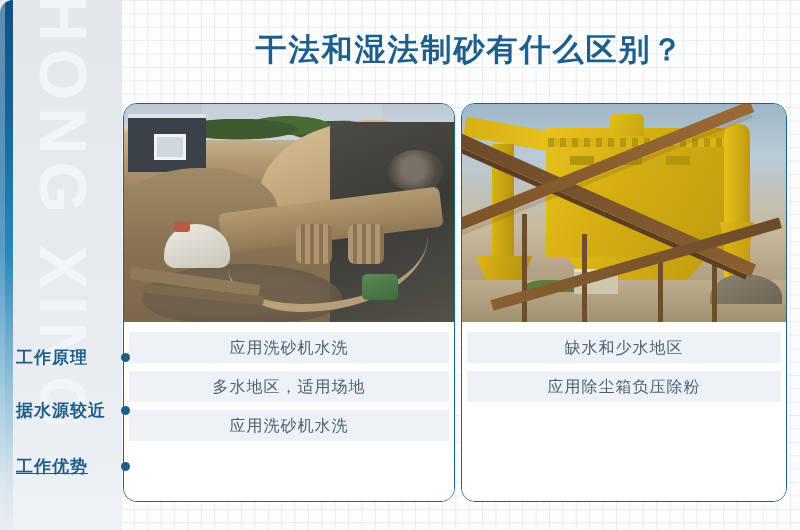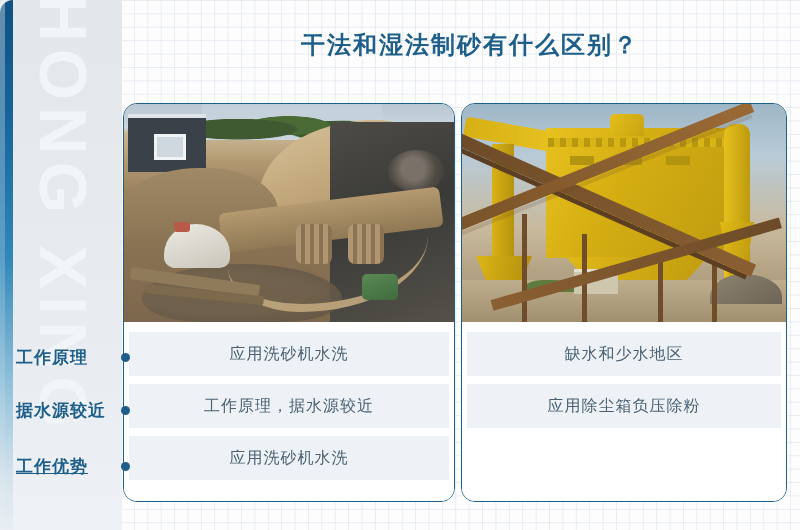--- a/index.html
+++ b/index.html
@@ -117,21 +117,21 @@
   .dot.d1 { top: 406px; }
   .dot.d2 { top: 462px; }
 
   
   .title {
     position: absolute;
     left: 160px;
     top: 31px;
     width: 620px;
     text-align: center;
-    font-size: 24px;
+    font-size: 31px;
     font-weight: bold;
     color: #1d5f8a;
     letter-spacing: 2px;
     line-height: 1.2;
     z-index: 3;
     font-family: "Liberation Sans", "DejaVu Sans", sans-serif;
   }
 
   
   .card {
@@ -343,21 +343,21 @@
   .rows {
     position: absolute;
     left: 0; right: 0;
     top: 218px;
     bottom: 0;
     padding: 10px 0 0 0;
     box-sizing: border-box;
     background: #ffffff;
   }
   .fact-row {
-    height: 44px;
+    height: 31px;
     margin: 0 5px 8px 5px;
     background: #eef2f6;
     display: flex;
     align-items: center;
     justify-content: center;
     font-size: 16px;
     color: #4a6274;
     letter-spacing: 1px;
     line-height: 1;
     font-family: "Liberation Sans", "DejaVu Sans", sans-serif;
@@ -406,21 +406,21 @@
         <div class="roller2"></div>
         <div class="tarp"></div>
         <div class="tarp-red"></div>
         <div class="plank1"></div>
         <div class="plank2"></div>
         <div class="green-motor"></div>
       </div>
     </div>
     <div class="rows">
       <div class="fact-row">应用洗砂机水洗</div>
-      <div class="fact-row">工作原理，据水源较近</div>
+      <div class="fact-row">多水地区，适用场地</div>
       <div class="fact-row">应用洗砂机水洗</div>
     </div>
   </div>
 
   <div class="card right">
     <div class="card-photo">
       <div class="photo-dry">
         <div class="left-arm"></div>
         <div class="big-hopper"></div>
         <div class="hopper-top-cyl"></div>

